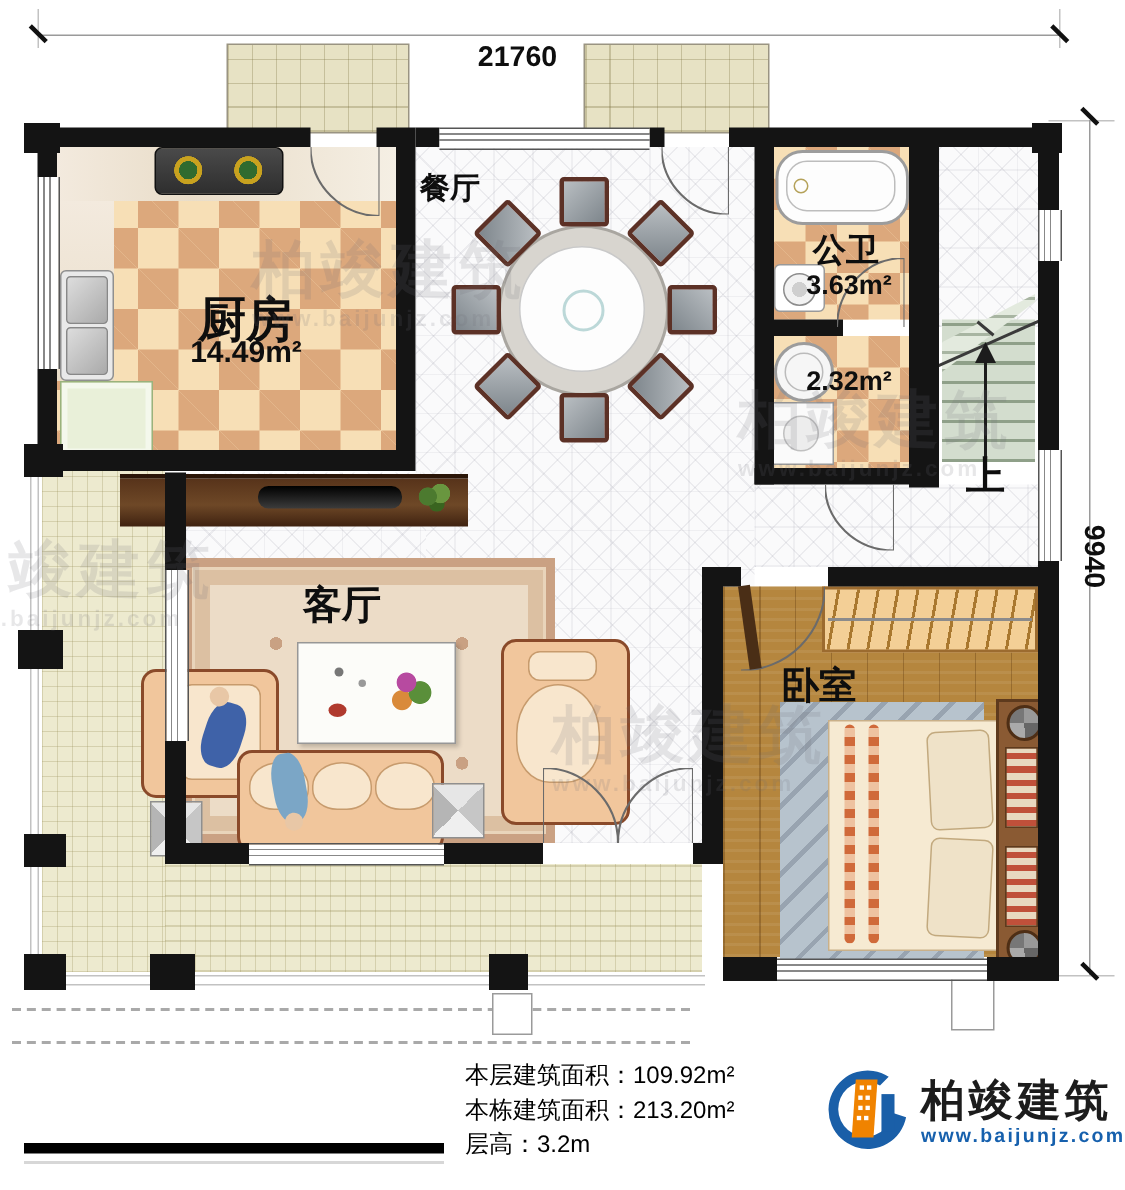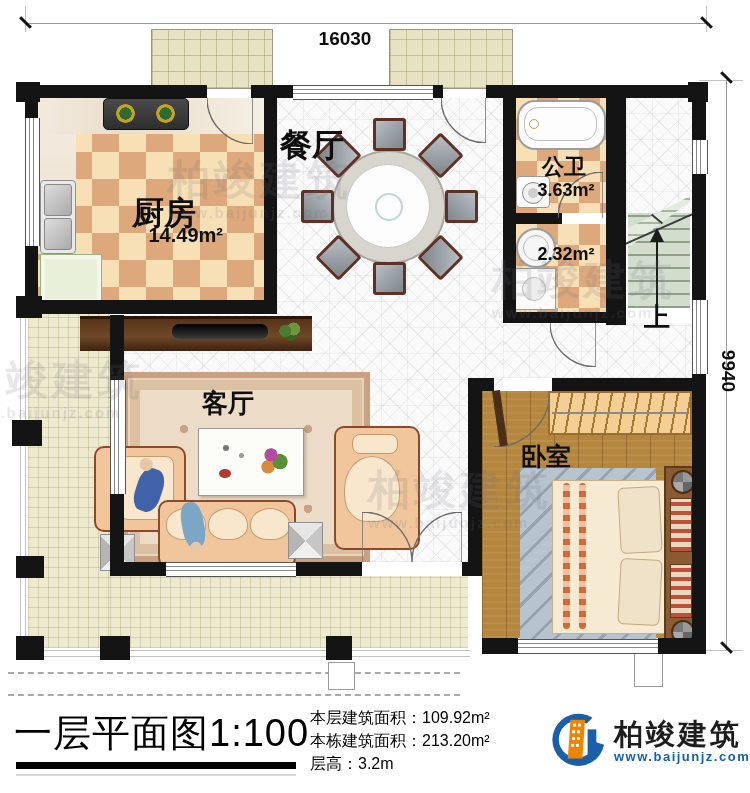--- a/index.html
+++ b/index.html
@@ -64,21 +64,21 @@
 </head>
 <body>
 
 <div id="stage">
 
   <div class="dimline" style="left:25px;top:23px;width:682px;height:1px;"></div>
   <div class="tick" style="left:18px;top:21px;"></div>
   <div class="tick" style="left:699px;top:21px;"></div>
   <div class="extline" style="left:25px;top:6px;width:1px;height:26px;"></div>
   <div class="extline" style="left:706px;top:6px;width:1px;height:26px;"></div>
-  <div class="lbl" style="left:300px;top:28px;width:90px;font-size:19px;">16030</div>
+  <div class="lbl" style="left:300px;top:28px;width:90px;font-size:19px;">21760</div>
 
   <div class="dimline" style="left:726px;top:80px;width:1px;height:570px;"></div>
   <div class="tick" style="left:719px;top:76px;"></div>
   <div class="tick" style="left:719px;top:646px;"></div>
   <div class="extline" style="left:699px;top:80px;width:44px;height:1px;"></div>
   <div class="extline" style="left:703px;top:650px;width:40px;height:1px;"></div>
   <div class="lbl" style="left:698px;top:360px;width:60px;font-size:19px;transform:rotate(90deg);">9940</div>
 
   <div class="terrace" style="left:152px;top:30px;width:120px;height:58px;"></div>
   <div class="terrace" style="left:390px;top:30px;width:122px;height:58px;"></div>
@@ -263,23 +263,23 @@
     </svg>
   <svg class="arc" style="left:412px;top:512px;" width="50" height="50">
       <path d="M50 0 A50 50 0 0 0 0 50 M50 0 L50 50" fill="none" stroke="#6b6b6b" stroke-width="1.4"></path>
     </svg>
 
   <div class="dash" style="left:8px;top:672px;width:452px;"></div>
   <div class="dash" style="left:8px;top:694px;width:452px;"></div>
   <div class="stepbox" style="left:328px;top:662px;width:25px;height:26px;"></div>
   <div class="stepbox" style="left:634px;top:652px;width:27px;height:33px;"></div>
 
-  <div class="lbl" style="left:280px;top:124px;font-size:32px;text-align:right;">餐厅</div>
+  <div class="lbl" style="left:280px;top:112px;font-size:20px;text-align:right;">餐厅</div>
   <div class="lbl" style="left:118px;top:192px;width:92px;font-size:32px;">厨房</div>
-  <div class="lbl" style="left:105px;top:224px;width:118px;font-size:20px;text-align:right;">14.49m²</div>
+  <div class="lbl" style="left:105px;top:224px;width:118px;font-size:20px;">14.49m²</div>
   <div class="lbl" style="left:526px;top:152px;width:76px;font-size:22px;">公卫</div>
   <div class="lbl" style="left:524px;top:180px;width:84px;font-size:18px;">3.63m²</div>
   <div class="lbl" style="left:524px;top:244px;width:84px;font-size:18px;">2.32m²</div>
   <div class="lbl" style="left:498px;top:440px;width:96px;font-size:25px;">卧室</div>
   <div class="lbl" style="left:178px;top:386px;width:100px;font-size:26px;">客厅</div>
   <div class="lbl" style="left:640px;top:300px;width:34px;font-size:26px;">上</div>
 
   <div class="wm" style="left:168px;top:152px;">
     <div class="wm-name">柏竣建筑</div>
       <div class="wm-url">www.baijunjz.com</div>
@@ -291,21 +291,20 @@
   <div class="wm" style="left:368px;top:462px;">
     <div class="wm-name">柏竣建筑</div>
       <div class="wm-url">www.baijunjz.com</div>
   </div>
   <div class="wm" style="left:492px;top:252px;">
     <div class="wm-name">柏竣建筑</div>
       <div class="wm-url">www.baijunjz.com</div>
   </div>
 
   <div id="titlebar">
-    <div class="t-title"><span style="font-weight:500;">一层平面图</span><span>1:100</span></div>
     <div class="t-rule"></div>
     <div class="t-rule2"></div>
     <div class="t-stats">
       <div><span>本层建筑面积：</span><span>109.92m²</span></div>
       <div><span>本栋建筑面积：</span><span>213.20m²</span></div>
       <div><span>层高：</span><span>3.2m</span></div>
     </div>
     <div class="t-logo">
       <svg width="58" height="62" viewBox="0 0 60 64">
         <path d="M46 8 A27 27 0 1 0 58 36 L49 33 A19 19 0 1 1 40 14 Z" fill="#1a5fa8"></path>

